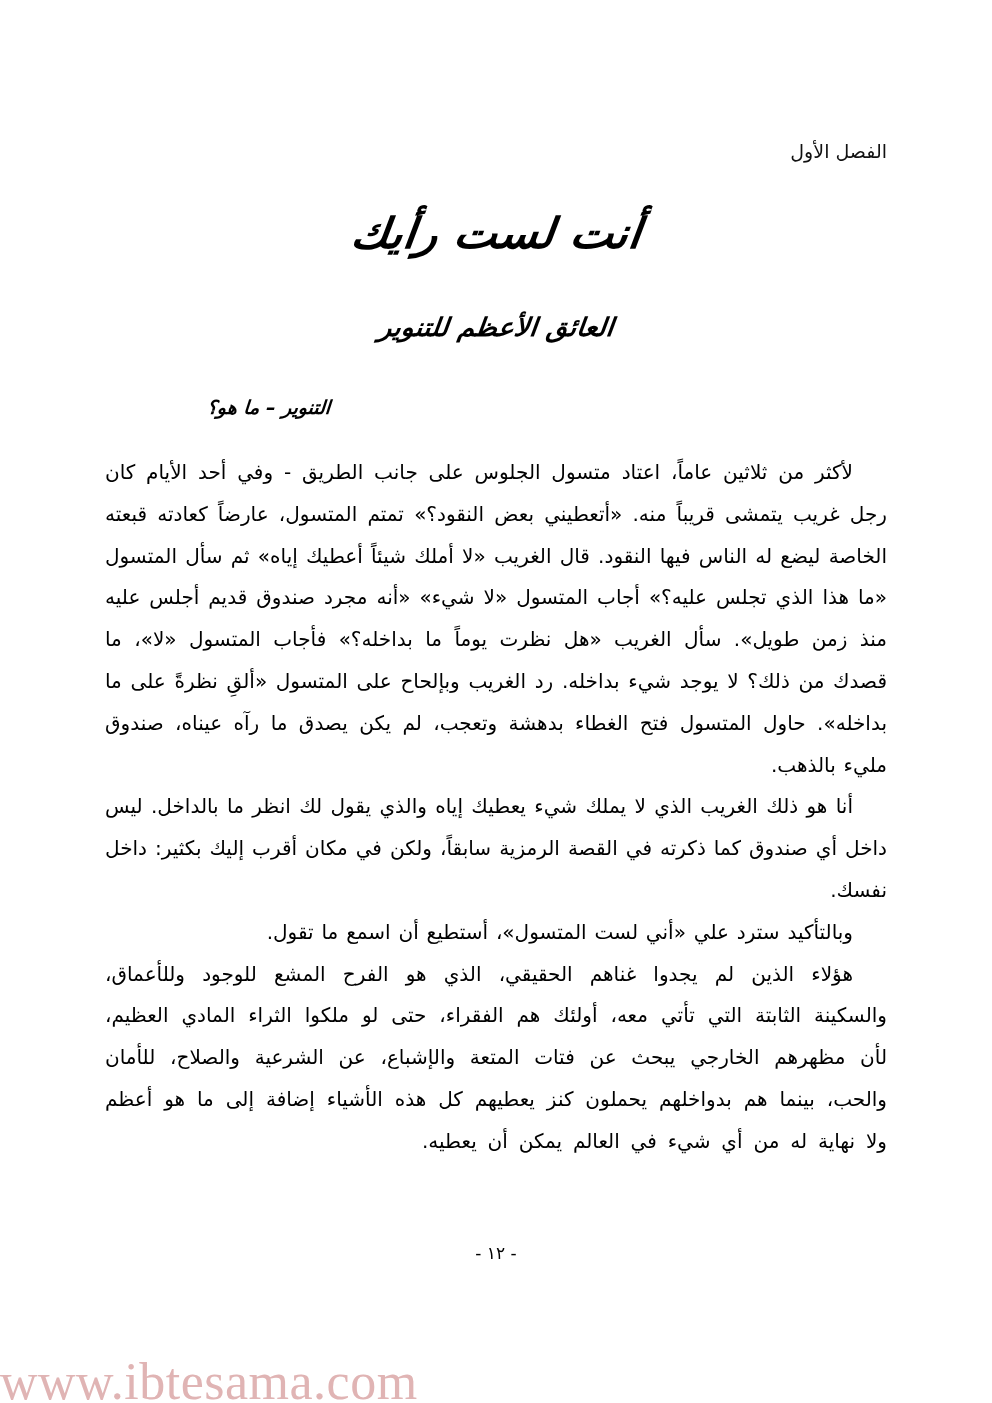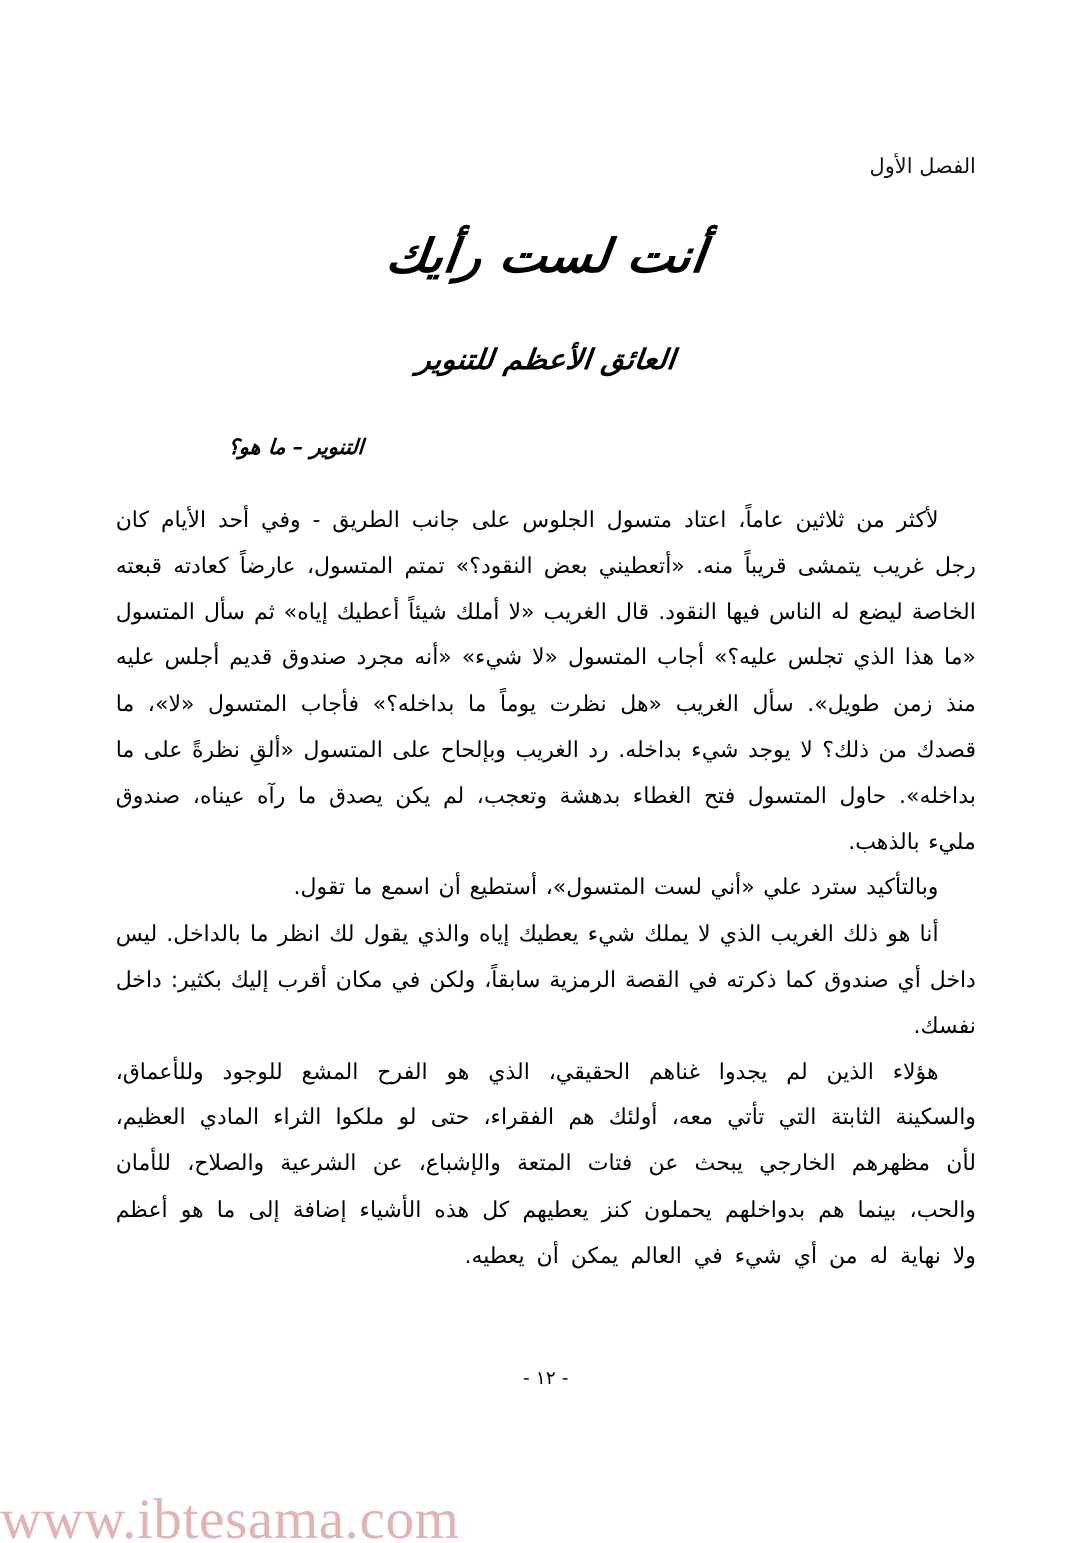--- a/index.html
+++ b/index.html
@@ -157,22 +157,22 @@
   <div class="chapter-label">الفصل الأول</div>
 
   <div class="main-title">أنت لست رأيك</div>
 
   <div class="sub-title">العائق الأعظم للتنوير</div>
 
   <div class="section-heading">التنوير – ما هو؟</div>
 
   <div class="body-block">
     <p class="narrow-just">لأكثر من ثلاثين عاماً، اعتاد متسول الجلوس على جانب الطريق - وفي أحد الأيام كان رجل غريب يتمشى قريباً منه. «أتعطيني بعض النقود؟» تمتم المتسول، عارضاً كعادته قبعته الخاصة ليضع له الناس فيها النقود. قال الغريب «لا أملك شيئاً أعطيك إياه» ثم سأل المتسول «ما هذا الذي تجلس عليه؟» أجاب المتسول «لا شيء» «أنه مجرد صندوق قديم أجلس عليه منذ زمن طويل». سأل الغريب «هل نظرت يوماً ما بداخله؟» فأجاب المتسول «لا»، ما قصدك من ذلك؟ لا يوجد شيء بداخله. رد الغريب وبإلحاح على المتسول «ألقِ نظرةً على ما بداخله». حاول المتسول فتح الغطاء بدهشة وتعجب، لم يكن يصدق ما رآه عيناه، صندوق مليء بالذهب.</p>
+    <p class="narrow-just">أنا هو ذلك الغريب الذي لا يملك شيء يعطيك إياه والذي يقول لك انظر ما بالداخل. ليس داخل أي صندوق كما ذكرته في القصة الرمزية سابقاً، ولكن في مكان أقرب إليك بكثير: داخل نفسك.</p>
     <p class="narrow-just">وبالتأكيد سترد علي «أني لست المتسول»، أستطيع أن اسمع ما تقول.</p>
-    <p class="narrow-just">أنا هو ذلك الغريب الذي لا يملك شيء يعطيك إياه والذي يقول لك انظر ما بالداخل. ليس داخل أي صندوق كما ذكرته في القصة الرمزية سابقاً، ولكن في مكان أقرب إليك بكثير: داخل نفسك.</p>
     <p class="wide-just">هؤلاء الذين لم يجدوا غناهم الحقيقي، الذي هو الفرح المشع للوجود وللأعماق، والسكينة الثابتة التي تأتي معه، أولئك هم الفقراء، حتى لو ملكوا الثراء المادي العظيم، لأن مظهرهم الخارجي يبحث عن فتات المتعة والإشباع، عن الشرعية والصلاح، للأمان والحب، بينما هم بدواخلهم يحملون كنز يعطيهم كل هذه الأشياء إضافة إلى ما هو أعظم ولا نهاية له من أي شيء في العالم يمكن أن يعطيه.</p>
   </div>
 
   <div class="page-number">- ١٢ -</div>
 
   <div class="watermark">www.ibtesama.com</div>
 
 </div>
 
 </body></html>

